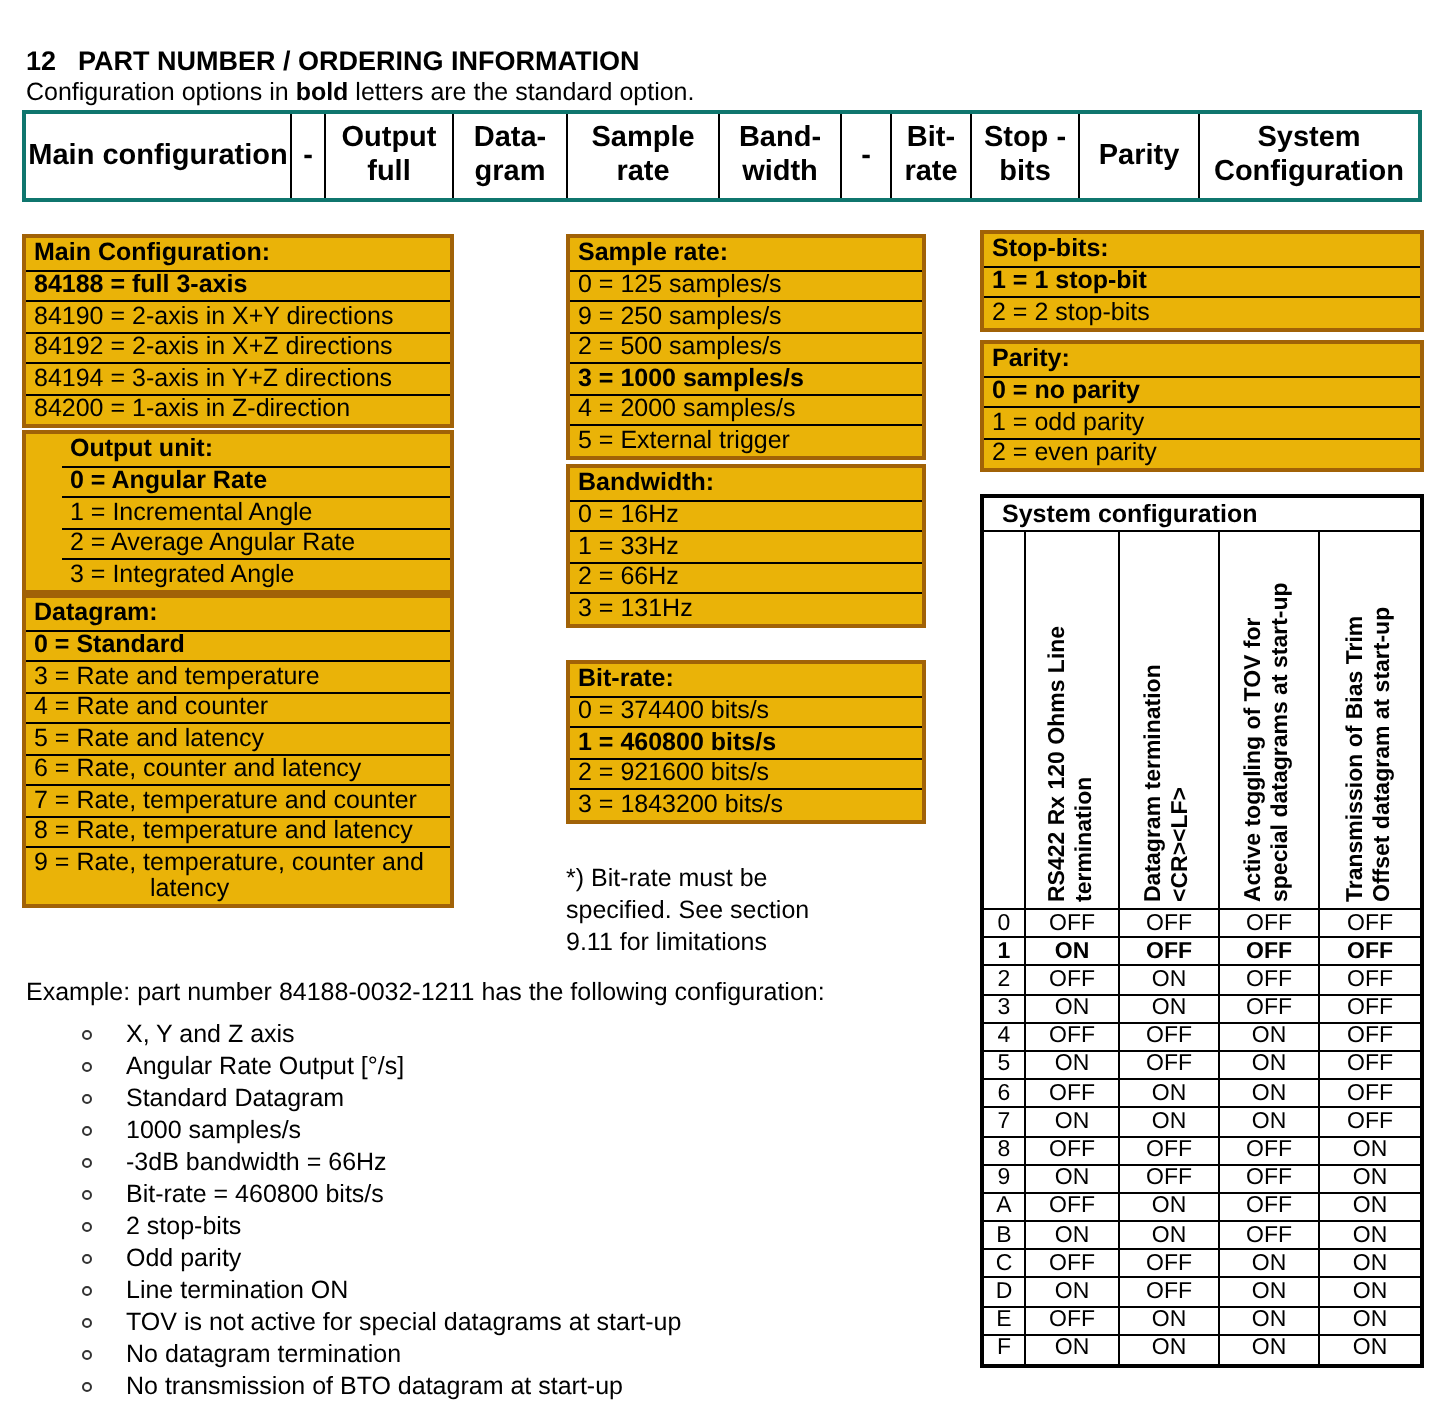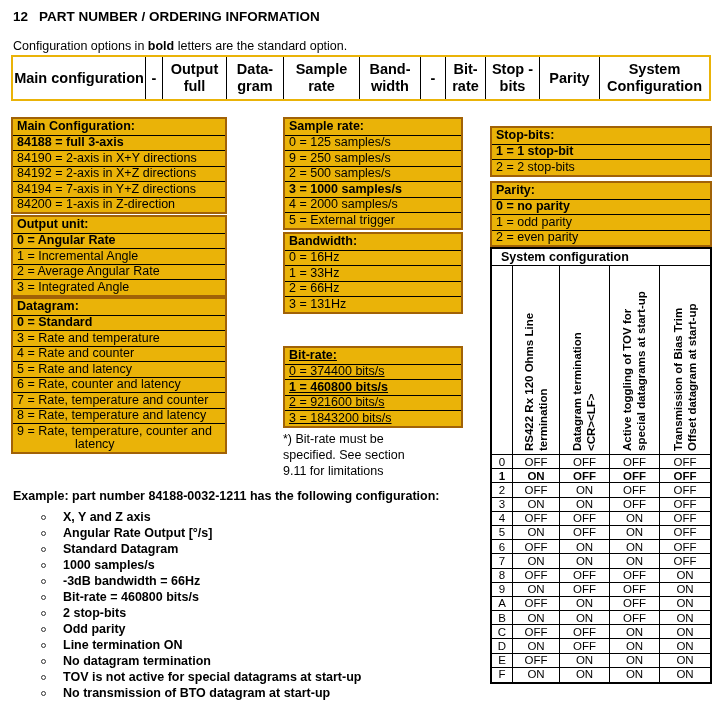--- a/index.html
+++ b/index.html
@@ -4,57 +4,57 @@
 <style>
   * { margin:0; padding:0; box-sizing:border-box; }
   html,body { background:#fff; }
   body {
     width:720px; height:702px; position:relative; overflow:hidden;
     font-family:"Liberation Sans", sans-serif; color:#000;
   }
   .abs { position:absolute; }
 
   
-  #page-title { left:13px; top:9px; font-size:13.5px; font-weight:bold; }
+  #page-title { left:13px; top:23px; font-size:13.5px; font-weight:bold; }
   #page-title .sec-no { margin-right:11px; }
   #page-subtitle { left:13px; top:27px; font-size:12.5px;margin-top:12px; }
   #page-subtitle .bld { font-weight:bold; }
 
   
   #pn-table {
     left:11px; top:55px; width:700px; height:46px;
-    border:2px solid #eab308; display:flex; background:#fff;
+    border:2px solid #0f766e; display:flex; background:#fff;
   }
   .hcell {
     display:flex; align-items:center; justify-content:center; text-align:center;
     font-weight:bold; font-size:14.5px; line-height:17px;
     border-left:1.5px solid #000;
   }
   .hcell:first-child { border-left:none; }
   .c0{flex:0 0 132px}.c1{flex:0 0 17px}.c2{flex:0 0 64px}.c3{flex:0 0 57px}
   .c4{flex:0 0 76px}.c5{flex:0 0 61px}.c6{flex:0 0 25px}.c7{flex:0 0 40px}
   .c8{flex:0 0 54px}.c9{flex:0 0 60px}.c10{flex:1}
 
   
   .opt { position:absolute; border:2px solid #a16207; background:#eab308; font-size:12.5px; }
   .w216 { width:216px; }
   .w150 { width:180px; }
-  .w222 { width:222px;margin-top:11px; }
+  .w222 { width:222px; }
   .opt-title { font-weight:bold; padding:1px 4px 1px 4px; line-height:13.5px; border-bottom:1.5px solid #000; }
   .opt-row { padding:0.5px 3px 0.5px 4px; line-height:13.5px; border-bottom:1.5px solid #000; }
   .opt-row:last-child { border-bottom:none; }
   .opt-row.b { font-weight:bold; }
   .opt-row .l2 { padding-left:58px; }
 
   #t-main     { left:11px;  top:117px; }
-  #t-output   { left:11px;  top:215px; }
+  #t-output   { left:11px;  top:215px;padding-left:18px; }
   #t-datagram { left:11px;  top:297px; }
   #t-sample   { left:283px; top:117px; }
   #t-band     { left:283px; top:232px; }
-  #t-bitrate  { left:283px; top:346px;text-decoration:underline; }
+  #t-bitrate  { left:283px; top:330px; }
   #t-stop     { left:490px; top:115px; }
   #t-parity   { left:490px; top:170px; }
 
   #bitrate-note {
     left:283px; top:431px; width:160px;
     font-size:12.5px; line-height:16px; white-space:pre-line;
   }
 
   
   #sys { left:490px; top:247px; width:222px; border:2px solid #000; background:#fff; }
@@ -68,21 +68,21 @@
     height:181px; margin-bottom:3px; text-align:left;
   }
   .sys-row { display:flex; height:14.2px; border-bottom:1.5px solid #000; font-size:11.5px; line-height:12.5px; text-align:center; }
   .sys-row:last-child { border-bottom:none; }
   .sys-row.b { font-weight:bold; }
   .sys-row > div { border-left:1.5px solid #000; padding-top:0.5px; }
   .sys-row > div:first-child { border-left:none; }
   .shex{flex:0 0 20px} .sv0{flex:0 0 47px} .sv1{flex:0 0 50px} .sv2{flex:0 0 50px} .sv3{flex:1}
 
   
-  #example { left:13px; top:488px; font-size:12.5px;font-weight:bold; }
+  #example { left:13px; top:488px; font-size:12.5px; }
   #example-intro { line-height:16px; }
   .bullets { margin-top:5px;text-align:right; }
   .bullet { display:flex; line-height:16px; padding-left:28px; }
   .dot { flex:0 0 auto; width:5px; height:5px; border:1px solid #333; border-radius:50%; margin-right:17px; align-self:center; background:#fff; }
 </style>
 </head>
 <body>
 
 <div class="abs" id="page-title">
   <span class="sec-no">12</span><span>PART NUMBER / ORDERING INFORMATION</span>
@@ -126,21 +126,21 @@
     <div class="hcell c10">
       <span>System Configuration</span>
     </div>
   </div>
 
 <div class="opt w216" id="t-main">
     <div class="opt-title">Main Configuration:</div>
     <div class="opt-row b">84188 = full 3-axis</div>
     <div class="opt-row">84190 = 2-axis in X+Y directions</div>
     <div class="opt-row">84192 = 2-axis in X+Z directions</div>
-    <div class="opt-row">84194 = 7-axis in Y+Z directions</div>
+    <div class="opt-row">84194 = 3-axis in Y+Z directions</div>
     <div class="opt-row">84200 = 1-axis in Z-direction</div>
   </div>
 <div class="opt w216" id="t-output">
     <div class="opt-title">Output unit:</div>
     <div class="opt-row b">0 = Angular Rate</div>
     <div class="opt-row">1 = Incremental Angle</div>
     <div class="opt-row">2 = Average Angular Rate</div>
     <div class="opt-row">3 = Integrated Angle</div>
   </div>
 <div class="opt w216" id="t-datagram">
@@ -362,24 +362,24 @@
       <div class="bullet">
         <div class="dot"></div>
         <span>Odd parity</span>
       </div>
       <div class="bullet">
         <div class="dot"></div>
         <span>Line termination ON</span>
       </div>
       <div class="bullet">
         <div class="dot"></div>
+        <span>TOV is not active for special datagrams at start-up</span>
+      </div>
+      <div class="bullet">
+        <div class="dot"></div>
         <span>No datagram termination</span>
       </div>
       <div class="bullet">
         <div class="dot"></div>
-        <span>TOV is not active for special datagrams at start-up</span>
-      </div>
-      <div class="bullet">
-        <div class="dot"></div>
         <span>No transmission of BTO datagram at start-up</span>
       </div>
     </div>
 </div>
 
 </body></html>

